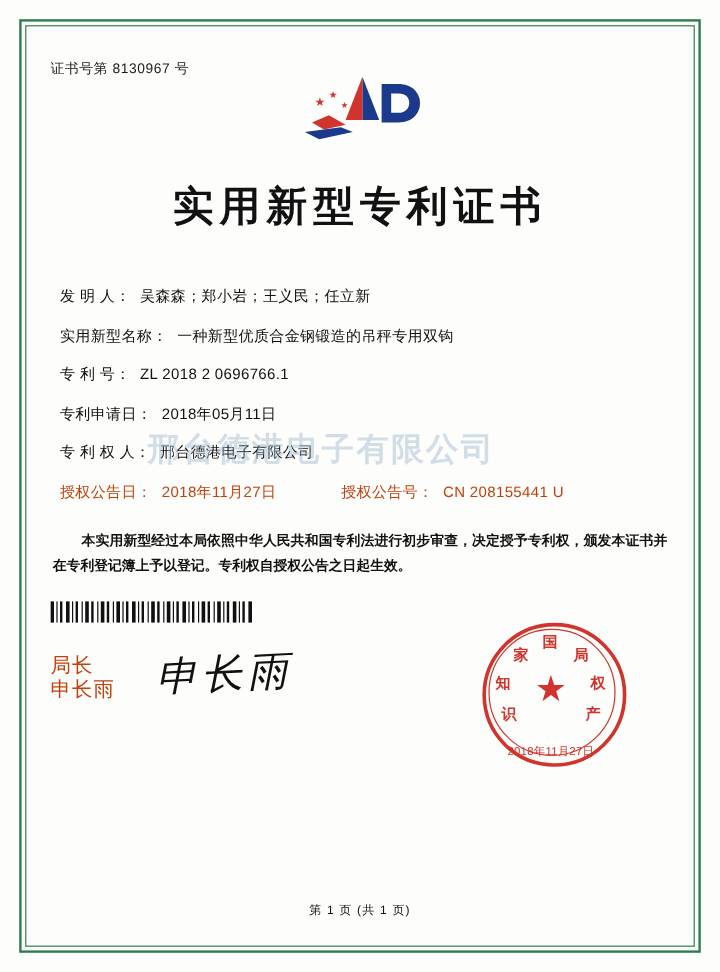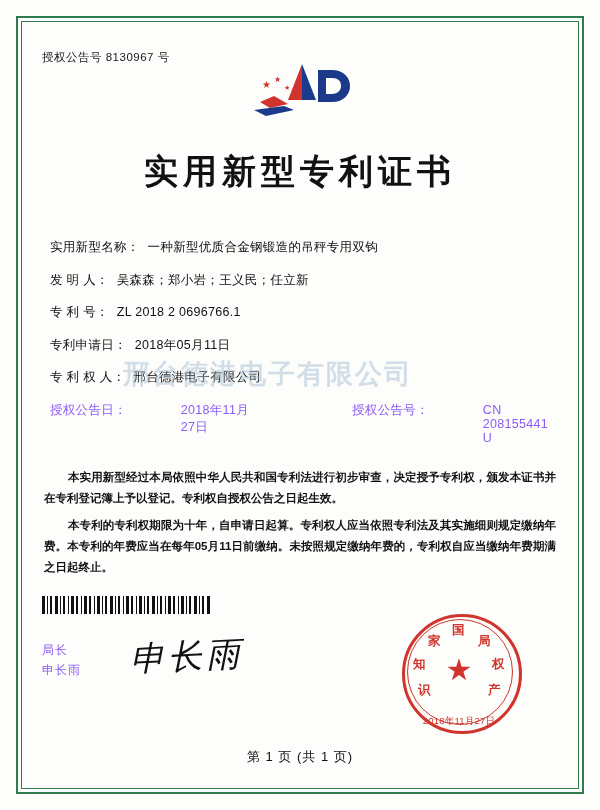--- a/index.html
+++ b/index.html
@@ -142,23 +142,22 @@
     letter-spacing: 0.3px;
   }
   .field-value {
     margin-left: 8px;
     letter-spacing: 0.3px;
   }
   .field-row-2col {
     display: flex;
     align-items: baseline;
     font-size: 12.5px;
-    color: #8b5cf6;
+    color: #c2410c;
     margin-bottom: 13px;
-    gap: 46px;
   }
   .col-right {
     margin-left: 54px;
   }
 
   
   .watermark {
     position: absolute;
     left: 18px;
     top: 356px;
@@ -196,23 +195,23 @@
     width: 168px;
   }
 
   
   .sig-block {
     margin-top: 14px;
     position: relative;
     height: 86px;
   }
   .sig-labels {
-    font-size: 12px;
+    font-size: 17px;
     line-height: 20px;
-    color: #8b5cf6;
+    color: #c2410c;
     letter-spacing: 1px;
     padding-top: 12px;
   }
   .sig-script {
     position: absolute;
     left: 88px;
     top: 6px;
     font-size: 34px;
     font-family: "Liberation Serif", serif;
     color: #111;
@@ -270,37 +269,37 @@
     letter-spacing: 0.2px;
   }
 
   
   .footer {
     position: absolute;
     left: 0;
     bottom: 6px;
     width: 516px;
     text-align: center;
-    font-size: 13px;
+    font-size: 10px;
     color: #111;
     letter-spacing: 1px;
   }
 </style>
 </head>
 <body>
 
 <div class="page">
 
   <div class="frame-outer"></div>
   <div class="frame-inner"></div>
 
   <div class="content">
 
     <div class="cert-no">
-      <span>授权公告号</span>
+      <span>证书号第</span>
       <span>8130967 号</span>
     </div>
 
     <div class="logo-wrap">
       <svg width="120" height="66" viewBox="0 0 120 66">
         <polygon points="62,4 76,40 62,40" fill="#1b3a8c"></polygon>
         <polygon points="62,4 48,40 62,40" fill="#d0342c"></polygon>
         <path d="M78 10 L78 42 L92 42 C104 42 110 34 110 26 C110 17 103 10 92 10 Z" fill="#1b3a8c"></path>
         <path d="M86 18 L86 34 L92 34 C98 34 101 30 101 26 C101 21 98 18 92 18 Z" fill="#fdfdfb"></path>
         <polygon points="20,42 34,36 48,44 30,48" fill="#d0342c"></polygon>
@@ -310,27 +309,27 @@
         <text x="44" y="30" font-size="7" fill="#d0342c">★</text>
       </svg>
     </div>
 
 
     <div class="main-title">实用新型专利证书</div>
 
     <div class="fields">
 
       <div class="field-row">
+        <span class="field-label">发 明 人：</span>
+        <span class="field-value">吴森森；郑小岩；王义民；任立新</span>
+      </div>
+
+      <div class="field-row">
         <span class="field-label">实用新型名称：</span>
         <span class="field-value">一种新型优质合金钢锻造的吊秤专用双钩</span>
-      </div>
-
-      <div class="field-row">
-        <span class="field-label">发 明 人：</span>
-        <span class="field-value">吴森森；郑小岩；王义民；任立新</span>
       </div>
 
       <div class="field-row">
         <span class="field-label">专 利 号：</span>
         <span class="field-value">ZL 2018 2 0696766.1</span>
       </div>
 
       <div class="field-row">
         <span class="field-label">专利申请日：</span>
         <span class="field-value">2018年05月11日</span>
@@ -346,21 +345,20 @@
         <span class="field-label">授权公告日：</span>
         <span class="field-value">2018年11月27日</span>
         <span class="field-label col-right">授权公告号：</span>
         <span class="field-value">CN 208155441 U</span>
       </div>
 
     </div>
 
     <div class="body-text">
       <p>本实用新型经过本局依照中华人民共和国专利法进行初步审查，决定授予专利权，颁发本证书并在专利登记簿上予以登记。专利权自授权公告之日起生效。</p>
-      <p>本专利的专利权期限为十年，自申请日起算。专利权人应当依照专利法及其实施细则规定缴纳年费。本专利的年费应当在每年05月11日前缴纳。未按照规定缴纳年费的，专利权自应当缴纳年费期满之日起终止。</p>
     </div>
 
     <div class="barcode">
       <svg width="168" height="18" viewBox="0 0 168 18">
         <rect x="0" y="0" width="3" height="18" fill="#111"></rect>
         <rect x="5" y="0" width="1" height="18" fill="#111"></rect>
         <rect x="8" y="0" width="2" height="18" fill="#111"></rect>
         <rect x="13" y="0" width="3" height="18" fill="#111"></rect>
         <rect x="18" y="0" width="1" height="18" fill="#111"></rect>
         <rect x="21" y="0" width="2" height="18" fill="#111"></rect>

